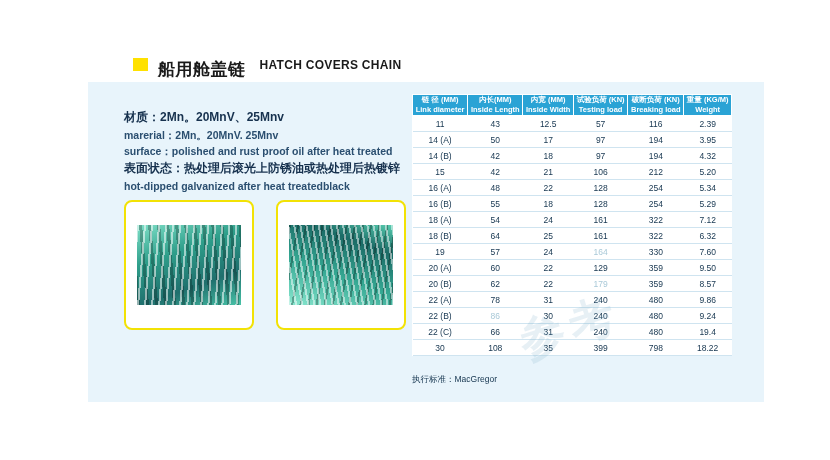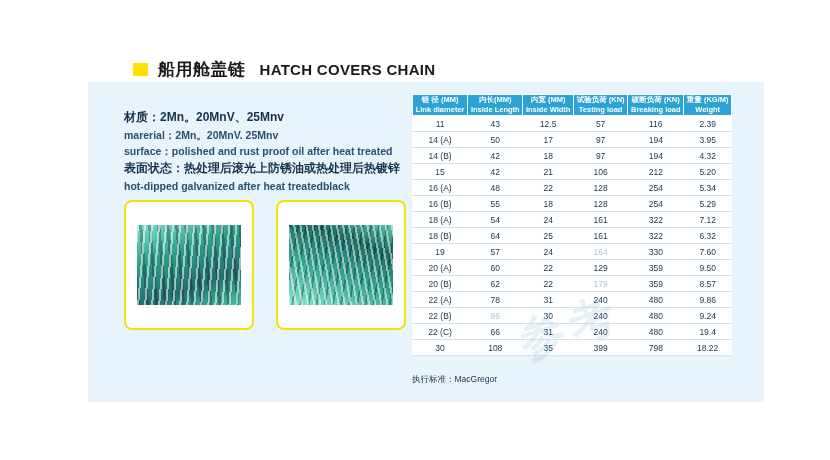--- a/index.html
+++ b/index.html
@@ -18,38 +18,37 @@
     width: 830px;
     height: 460px;
     background: #ffffff;
   }
   
   .title-row {
     position: absolute;
     left: 88px;
     top: 58px;
     display: flex;
-    align-items: center;
     gap: 10px;
     padding-left: 45px;
   }
   .title-marker {
     width: 15px;
     height: 13px;
     background: #ffe100;
     flex: 0 0 auto;
   }
   .title-cn {
     font-size: 17px;
     font-weight: bold;
     color: #1a1a1a;
     letter-spacing: 0.5px;
   }
   .title-en {
-    font-size: 15px;
+    font-size: 12px;
     font-weight: bold;
     color: #1a1a1a;
     letter-spacing: 0.3px;
     margin-left: 4px;
   }
   
   .panel {
     position: absolute;
     left: 88px;
     top: 82px;

